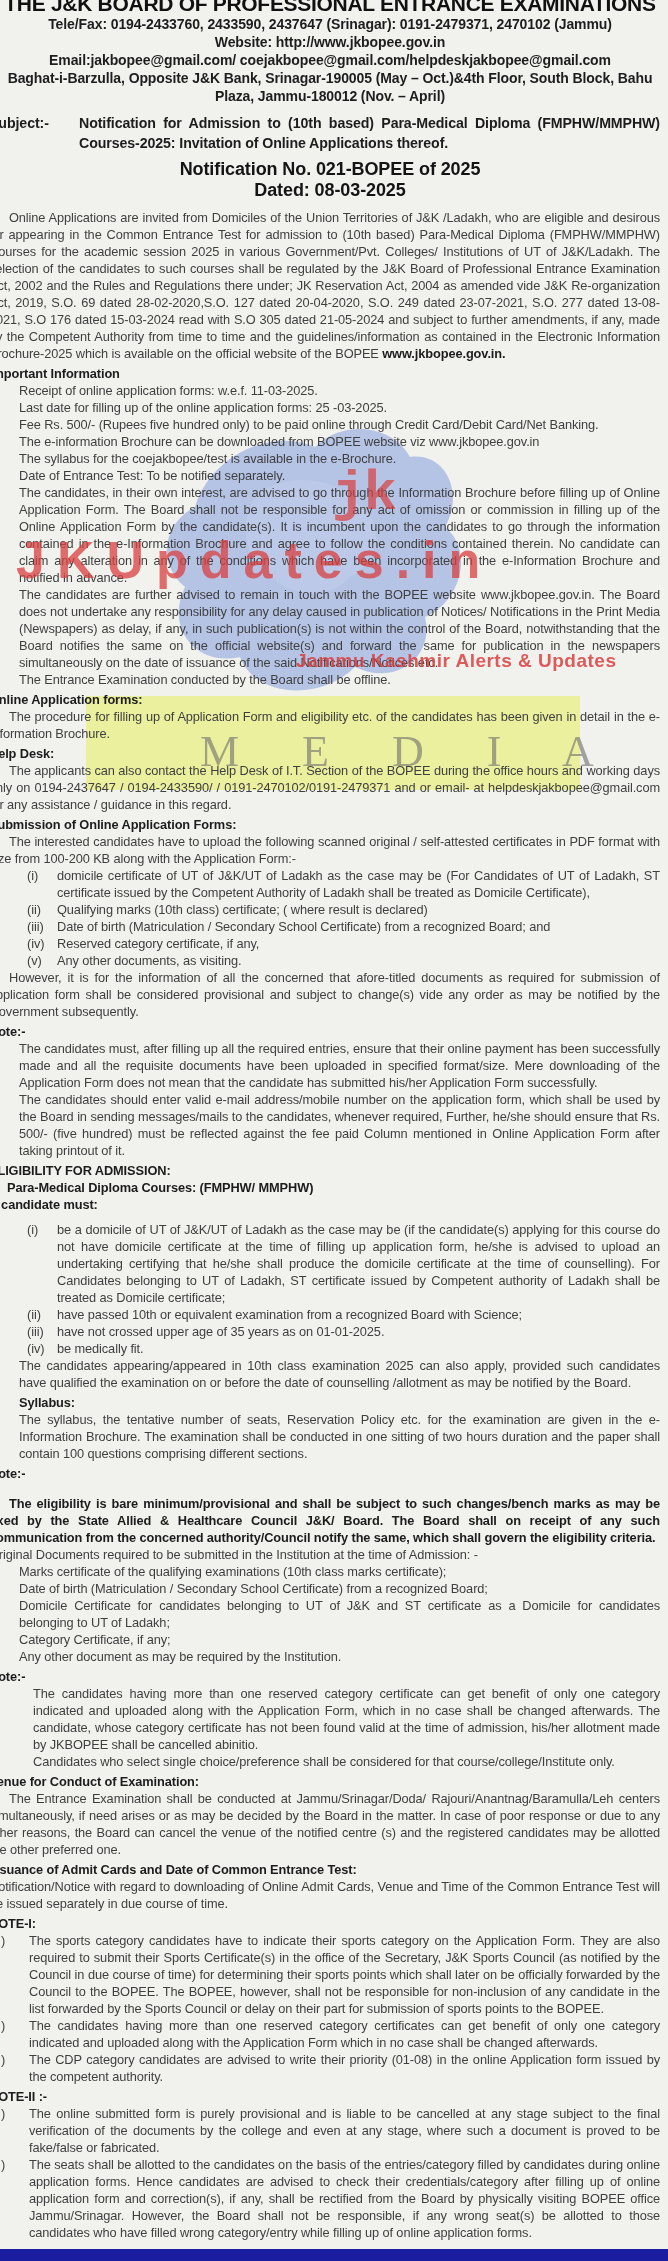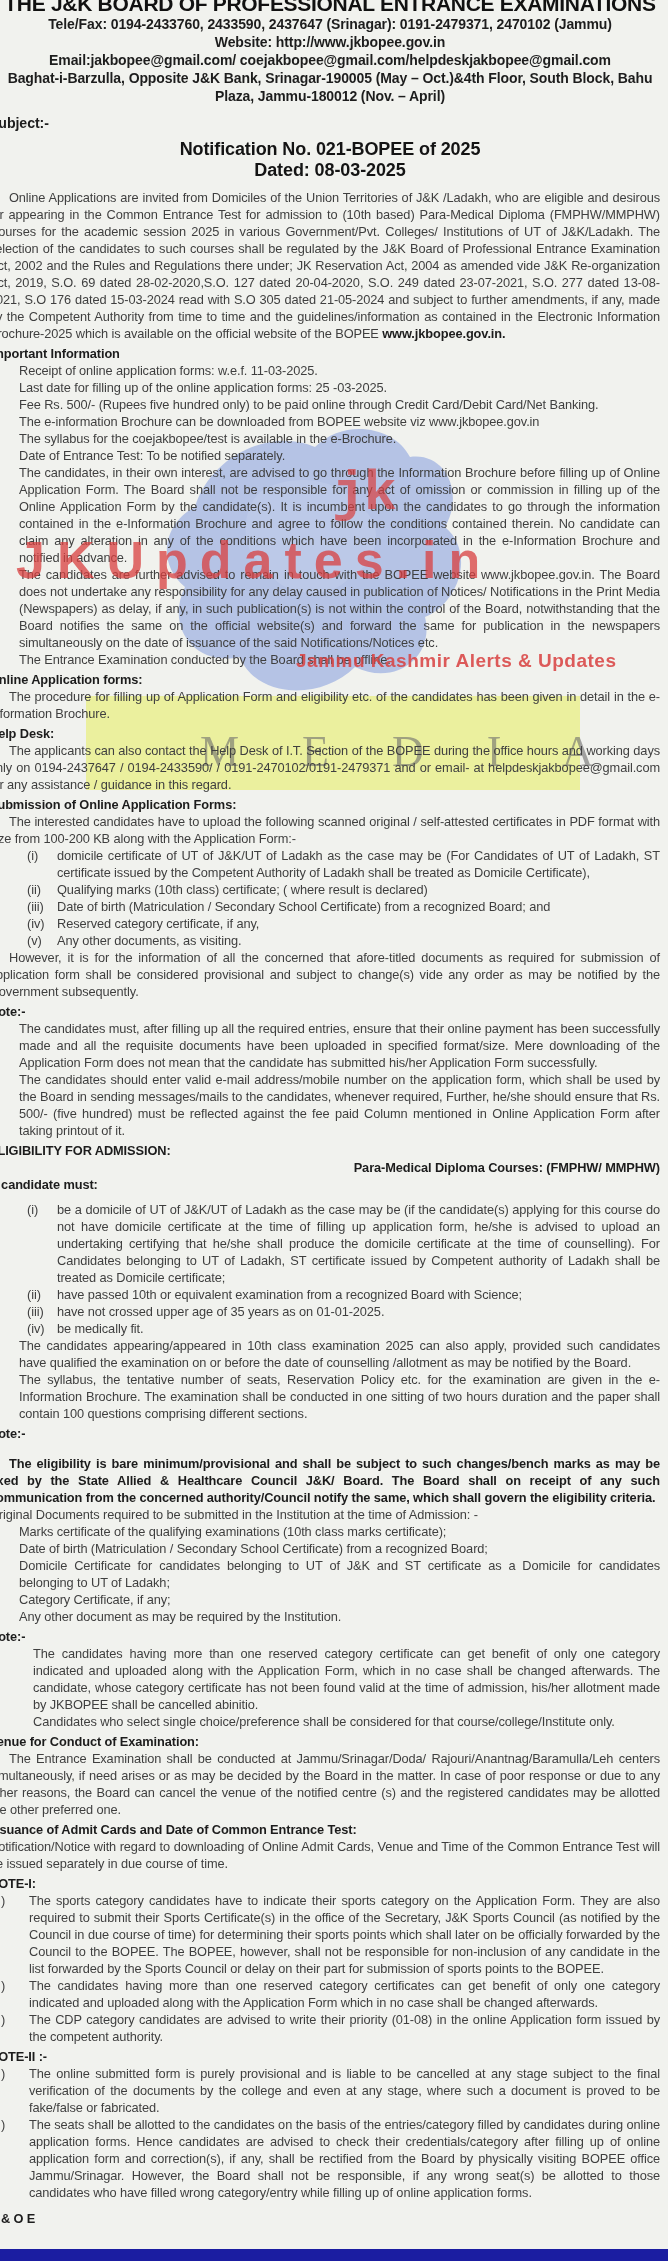--- a/index.html
+++ b/index.html
@@ -40,21 +40,21 @@
   .p.ni{text-indent:0;}
   .h{font-weight:bold;color:#1c1c1c;margin-top:3px;}
   .b{font-weight:bold;color:#1c1c1c;margin-top:13px;}
   .li{display:flex;}
   .li .m{flex:0 0 30px;}
   .li .t{flex:1;text-align:justify;}
   .list-roman{padding-left:38px;}
   .list-note3 .m{flex:0 0 44px;}
   .list-alpha .m{flex:0 0 40px;box-sizing:border-box;padding-left:12px;}
   .mt{margin-top:3px;}
-  .ind18{margin-left:18px;text-align:right;}
+  .ind18{margin-left:18px;}
   .ind30{margin-left:30px;}
   .gap8{height:8px;}
   .footer{display:grid;grid-template-columns:1fr 1fr;margin-top:10px;
     font-weight:bold;color:#1d1d1d;line-height:16px;}
   .footer .r{text-align:right;margin-top:48px;}
   .padfix{padding-left:11px;}
 </style>
 </head>
 <body>
 
@@ -71,20 +71,21 @@
 <div class="doc">
 
   <div class="center board-title">THE J&amp;K BOARD OF PROFESSIONAL ENTRANCE EXAMINATIONS</div>
   <div class="center hdr">Tele/Fax: 0194-2433760, 2433590, 2437647 (Srinagar): 0191-2479371, 2470102 (Jammu)</div>
   <div class="center hdr">Website: http://www.jkbopee.gov.in</div>
   <div class="center hdr">Email:jakbopee@gmail.com/ coejakbopee@gmail.com/helpdeskjakbopee@gmail.com</div>
   <div class="center hdr">Baghat-i-Barzulla, Opposite J&amp;K Bank, Srinagar-190005 (May – Oct.)&amp;4th Floor, South Block, Bahu Plaza, Jammu-180012 (Nov. – April)</div>
 
   <div class="subject">
     <span class="lbl">Subject:-</span>
+    <span class="txt">Notification for Admission to (10th based) Para-Medical Diploma (FMPHW/MMPHW) Courses-2025: Invitation of Online Applications thereof.</span>
   </div>
 
   <div class="center notif">Notification No. 021-BOPEE of 2025</div>
   <div class="center notif" style="margin-top:0;">Dated: 08-03-2025</div>
 
   <p class="p mt" style="margin-top:8px;"><span>Online Applications are invited from Domiciles of the Union Territories of J&amp;K /Ladakh, who are eligible and desirous for appearing in the Common Entrance Test for admission to (10th based) Para-Medical Diploma (FMPHW/MMPHW) Courses for the academic session 2025 in various Government/Pvt. Colleges/ Institutions of UT of J&amp;K/Ladakh. The selection of the candidates to such courses shall be regulated by the J&amp;K Board of Professional Entrance Examination Act, 2002 and the Rules and Regulations there under; JK Reservation Act, 2004 as amended vide J&amp;K Re-organization Act, 2019, S.O. 69 dated 28-02-2020,S.O. 127 dated 20-04-2020, S.O. 249 dated 23-07-2021, S.O. 277 dated 13-08-2021, S.O 176 dated 15-03-2024 read with S.O 305 dated 21-05-2024 and subject to further amendments, if any, made by the Competent Authority from time to time and the guidelines/information as contained in the Electronic Information Brochure-2025 which is available on the official website of the BOPEE </span><span class="b">www.jkbopee.gov.in.</span></p>
 
   <div class="h">Important Information</div>
   <div>
 
@@ -193,20 +194,21 @@
       <div class="li">
         <span class="m">(iv)</span>
         <div class="t">be medically fit.</div>
       </div>
     </div>
   <div class="li">
       <span class="m"></span>
       <div class="t">The candidates appearing/appeared in 10th class examination 2025 can also apply, provided such candidates have qualified the examination on or before the date of counselling /allotment as may be notified by the Board.</div>
     </div>
 
+  <div class="h ind30">Syllabus:</div>
   <div class="li">
       <span class="m"></span>
       <div class="t">The syllabus, the tentative number of seats, Reservation Policy etc. for the examination are given in the e-Information Brochure. The examination shall be conducted in one sitting of two hours duration and the paper shall contain 100 questions comprising different sections.</div>
     </div>
 
   <div class="h">Note:-</div>
   <p class="p b">The eligibility is bare minimum/provisional and shall be subject to such changes/bench marks as may be fixed by the State Allied &amp; Healthcare Council J&amp;K/ Board. The Board shall on receipt of any such communication from the concerned authority/Council notify the same, which shall govern the eligibility criteria.</p>
   <div>Original Documents required to be submitted in the Institution at the time of Admission: -</div>
   <div>
 

